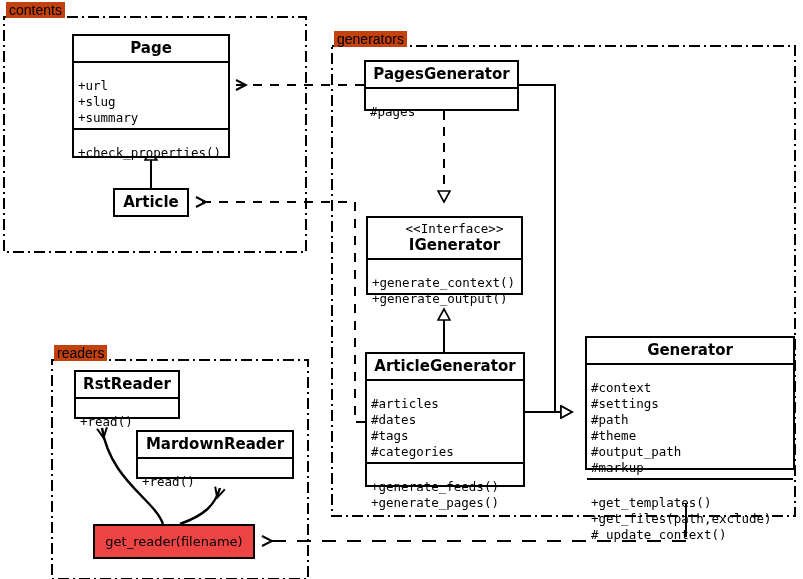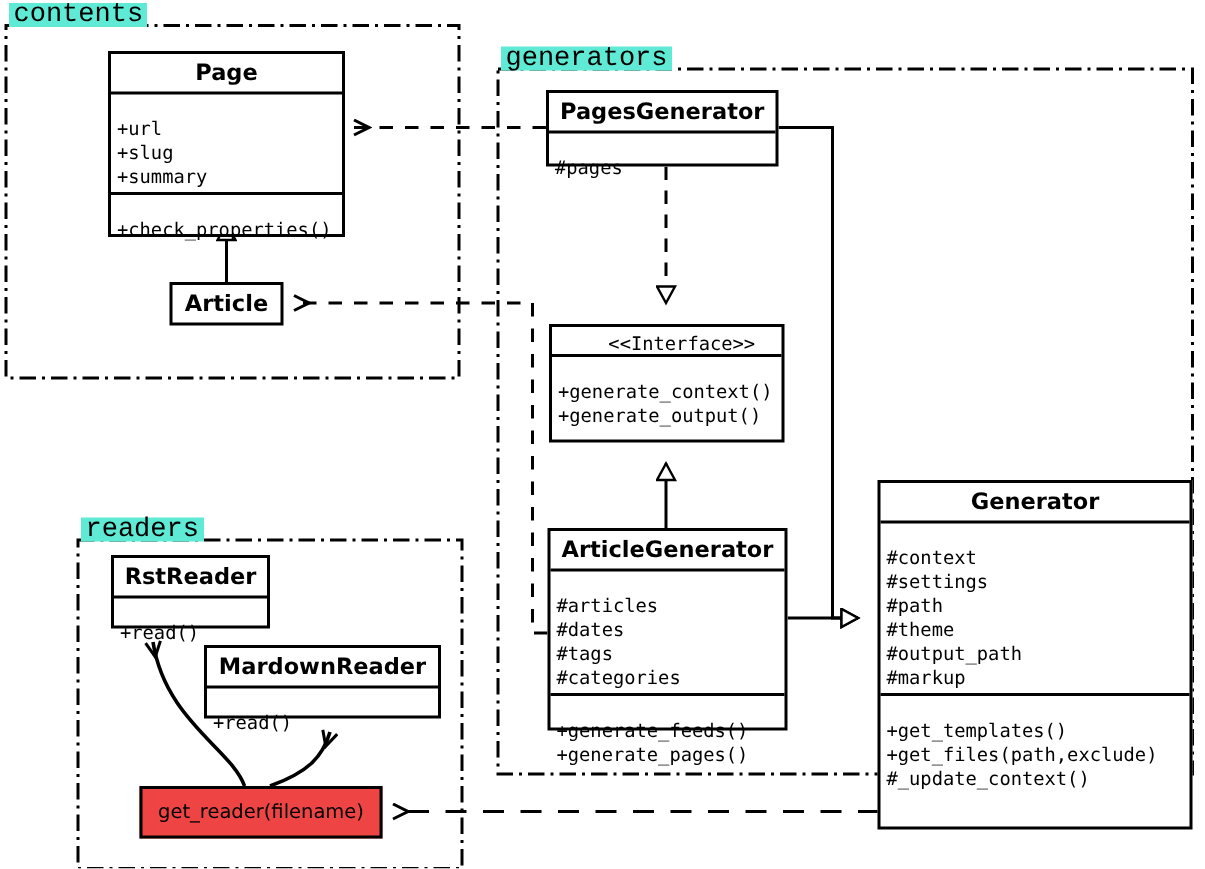--- a/index.html
+++ b/index.html
@@ -6,24 +6,24 @@
   #root{
     position:relative;
     width:803px;height:579px;
     background:#ffffff;
     font-family:"DejaVu Sans", sans-serif;
     overflow:hidden;
   }
   svg.layer{position:absolute;left:0;top:0;width:803px;height:579px;pointer-events:none;}
   .pkg-label{
     position:absolute;
-    font-family:Liberation Mono, monospace;
-    font-size:18px;
-    color:#000;
-    background:#5eead4;
+    font-family:Liberation Sans, sans-serif;
+    font-size:14px;
+    color:#000;
+    background:#c2410c;
     padding:0 3px;
     white-space:nowrap;
     line-height:16px;
   }
 
   
   .cls{
     position:absolute;
     background:#ffffff;
     border:2px solid #000;
@@ -157,20 +157,21 @@
   <div class="cls" style="left:364px; top:60px; width:155px; height:51px;">
     <div class="sec name">PagesGenerator</div>
     <div class="sec members">
       <div>#pages</div>
     </div>
   </div>
 
   <div class="cls" style="left:366px; top:216px; width:157px; height:79px;">
     <div class="sec">
       <div class="stereo">&lt;&lt;Interface&gt;&gt;</div>
+      <div class="name" style="padding:0 6px 4px 6px;">IGenerator</div>
     </div>
     <div class="sec members">
       <div>+generate_context()</div>
       <div>+generate_output()</div>
     </div>
   </div>
 
   <div class="cls" style="left:365px; top:352px; width:160px; height:135px;">
     <div class="sec name">ArticleGenerator</div>
     <div class="sec members">
@@ -178,21 +179,21 @@
       <div>#dates</div>
       <div>#tags</div>
       <div>#categories</div>
     </div>
     <div class="sec members">
       <div>+generate_feeds()</div>
       <div>+generate_pages()</div>
     </div>
   </div>
 
-  <div class="cls" style="left:585px; top:320px; width:210px; height:233px;">
+  <div class="cls" style="left:585px; top:336px; width:210px; height:134px;">
     <div class="sec name">Generator</div>
     <div class="sec members">
       <div>#context</div>
       <div>#settings</div>
       <div>#path</div>
       <div>#theme</div>
       <div>#output_path</div>
       <div>#markup</div>
     </div>
     <div class="sec members">

